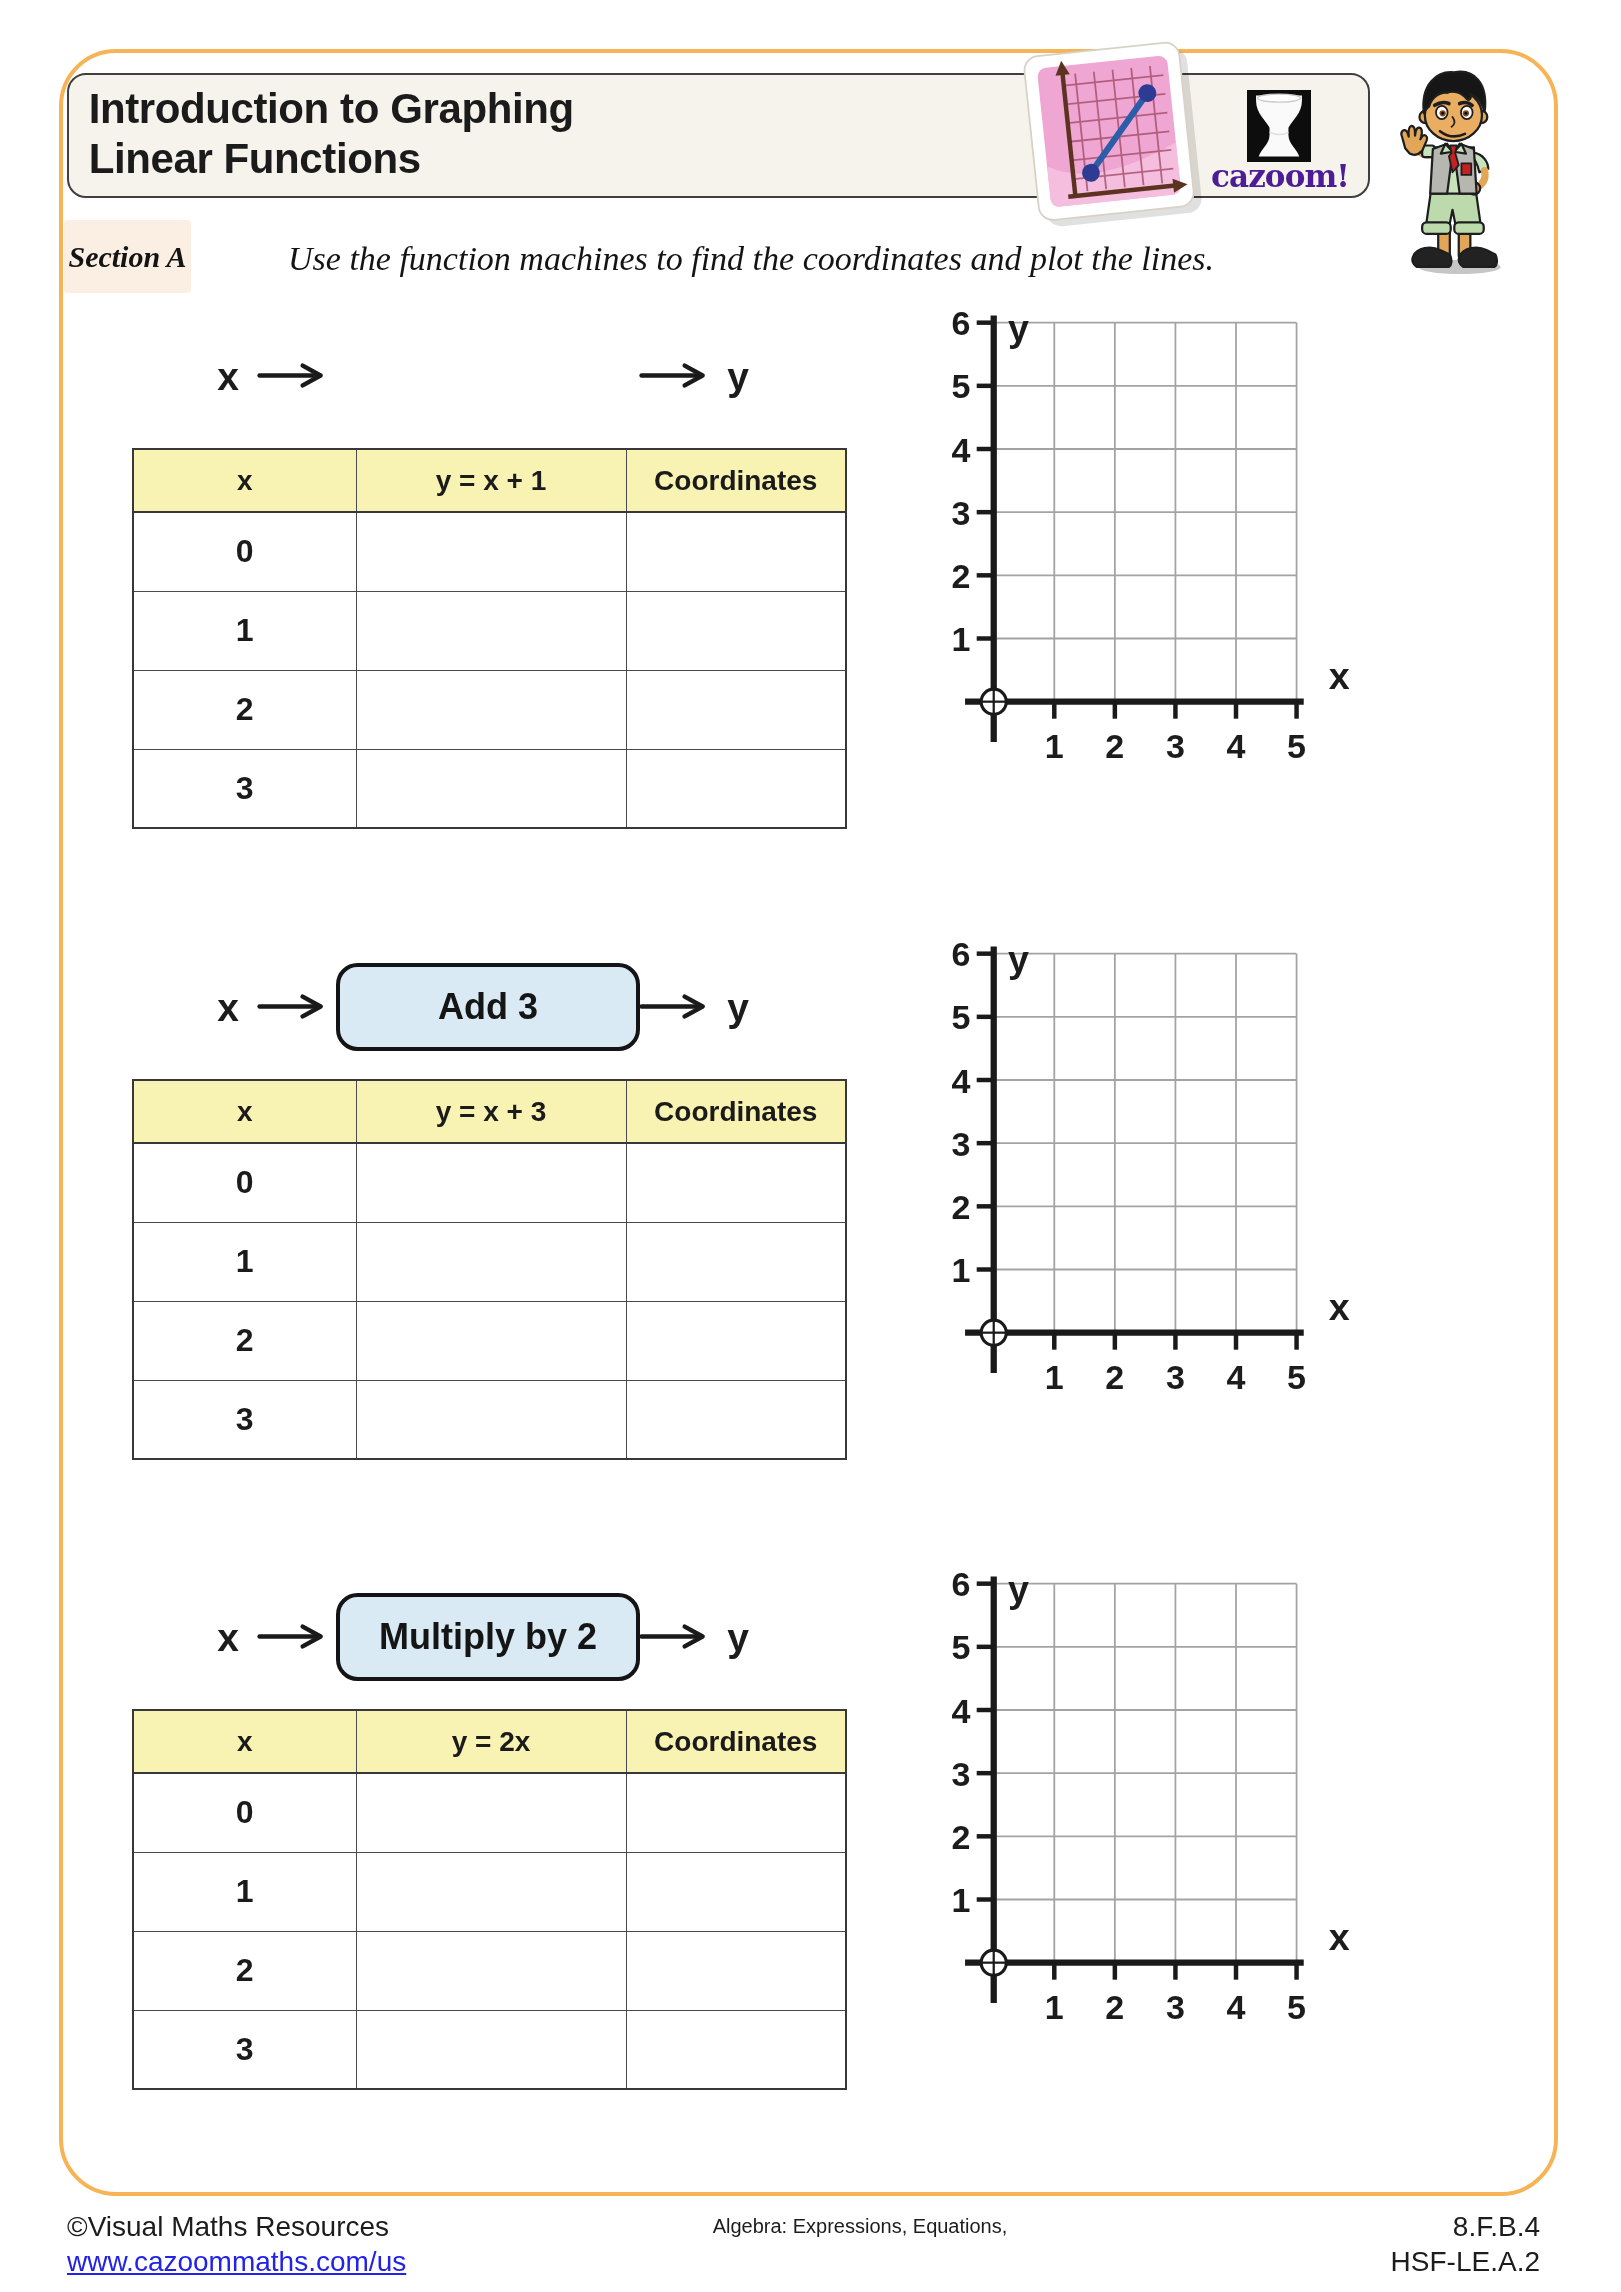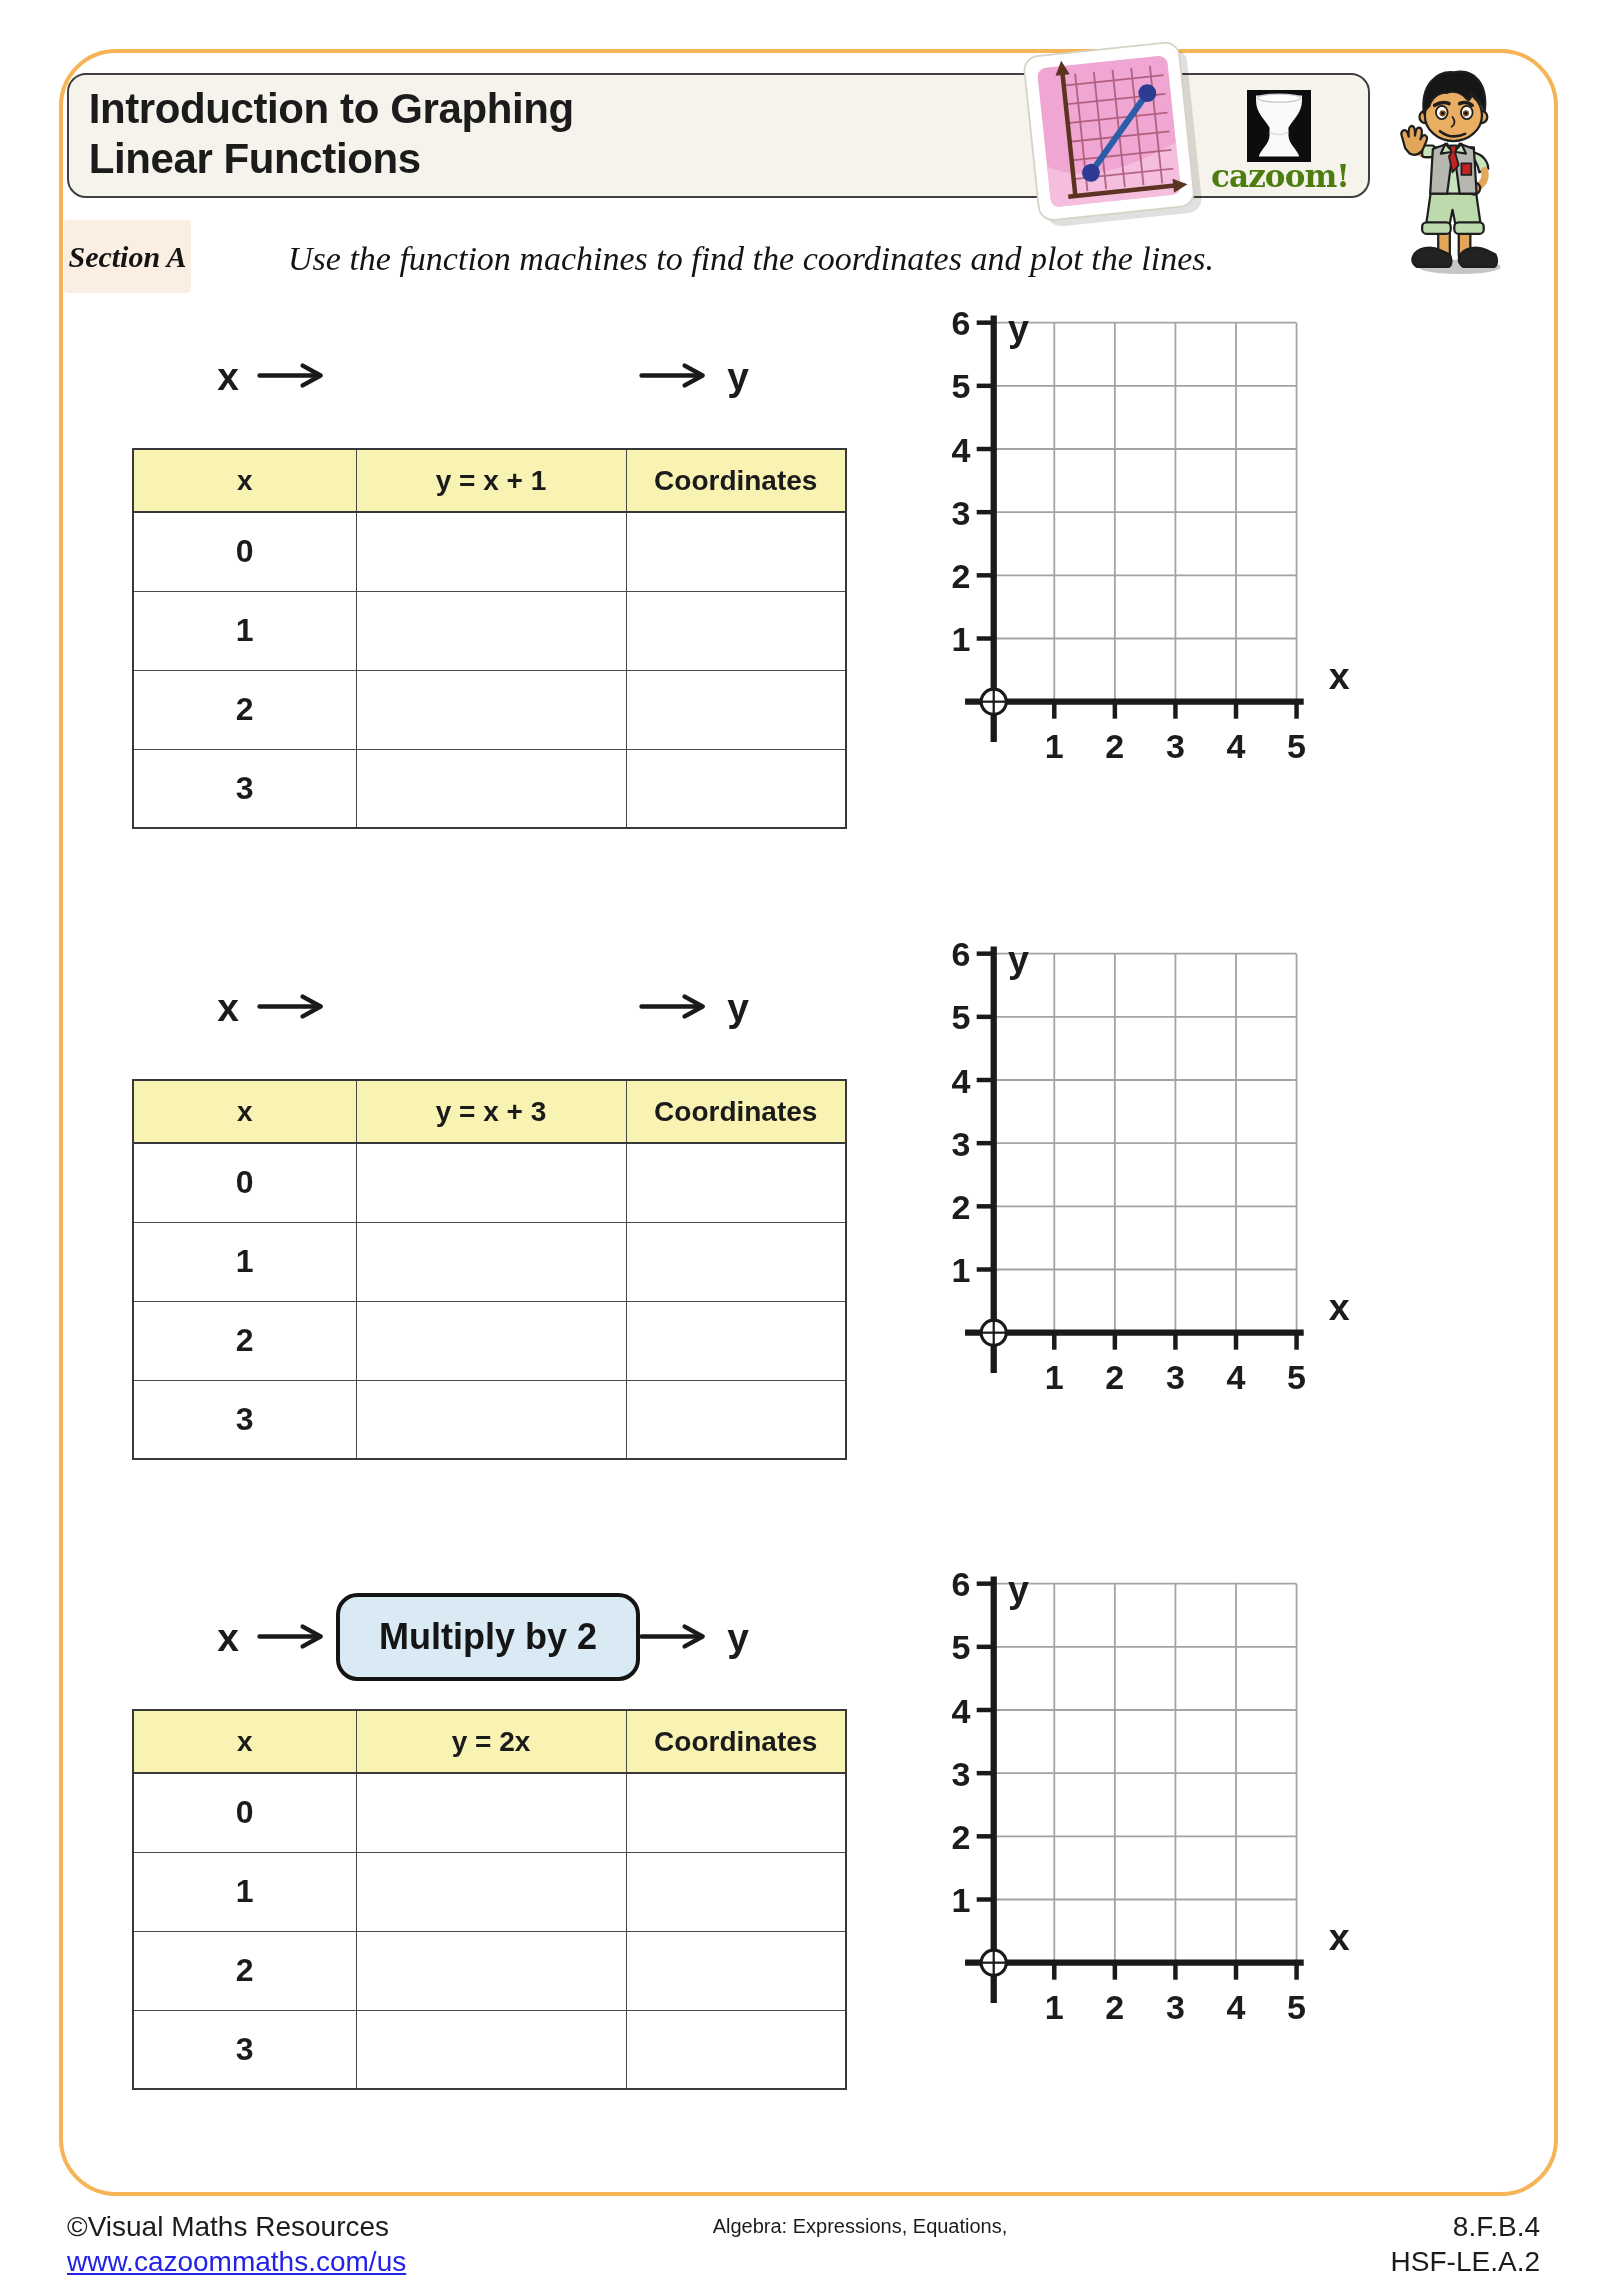--- a/index.html
+++ b/index.html
@@ -21,21 +21,21 @@
 
   
   .title-bar{left:67px;top:73px;width:1303px;height:125px;background:var(--titlebar-bg);border:2.7px solid #3F3F3E;border-radius:19px}
   .title-bar h1{position:absolute;left:19.7px;top:9px;width:555px;font-size:42px;line-height:50px;letter-spacing:-0.4px;font-weight:bold;color:#1B1B1B}
 
   
   .pink-icon{left:1028px;top:45px;width:170px;height:179px;transform:rotate(-6deg)}
 
   
   .cazoom-box{left:1247px;top:90px;width:64px;height:72px;background:#0D0D0D}
-  .cazoom-text{left:1211px;top:158px;width:136px;text-align:left;font-family:"DejaVu Serif","Liberation Serif",serif;font-weight:bold;font-size:31px;letter-spacing:-0.9px;color:#4d7c0f}
+  .cazoom-text{left:1211px;top:158px;width:136px;text-align:left;font-family:"DejaVu Serif","Liberation Serif",serif;font-weight:bold;font-size:31px;letter-spacing:-0.9px;color:#4c1d95}
 
   
   .boy{left:1390px;top:63px;width:125px;height:215px}
 
   
   .section-label{left:64px;top:220px;width:127px;height:73px;background:var(--section-peach);border-radius:4px;display:flex;align-items:center;justify-content:center;
      font-family:"Liberation Serif",serif;font-style:italic;font-weight:bold;font-size:30px;color:#141414}
   .instruction{left:288px;top:240px;width:985px;font-family:"Liberation Serif",serif;font-style:italic;font-size:34px;color:#141414}
 
   
@@ -261,20 +261,21 @@
         </svg>
       </div>
   </section>
 
   <section class="abs exercise ex-1">
     <div class="abs io-label io-x">x</div>
     <svg class="abs arrow arrow-in" width="79" height="27" viewBox="0 0 88 30">
         <line x1="4" y1="15" x2="68" y2="15"></line>
         <path d="M52 4 L72 15 L52 26"></path>
       </svg>
+    <div class="abs machine-box">Add 3</div>
     <svg class="abs arrow arrow-out" width="79" height="27" viewBox="0 0 88 30">
         <line x1="4" y1="15" x2="68" y2="15"></line>
         <path d="M52 4 L72 15 L52 26"></path>
       </svg>
     <div class="abs io-label io-y">y</div>
 
     <table class="abs fn-table">
       <colgroup>
           <col style="width:223px">
           <col style="width:270px">

